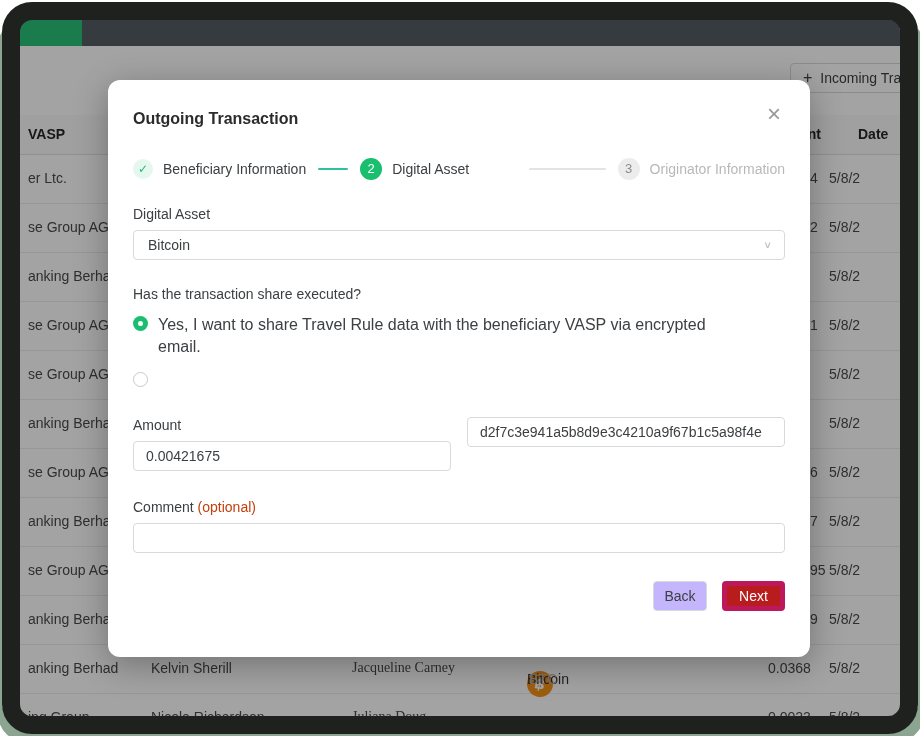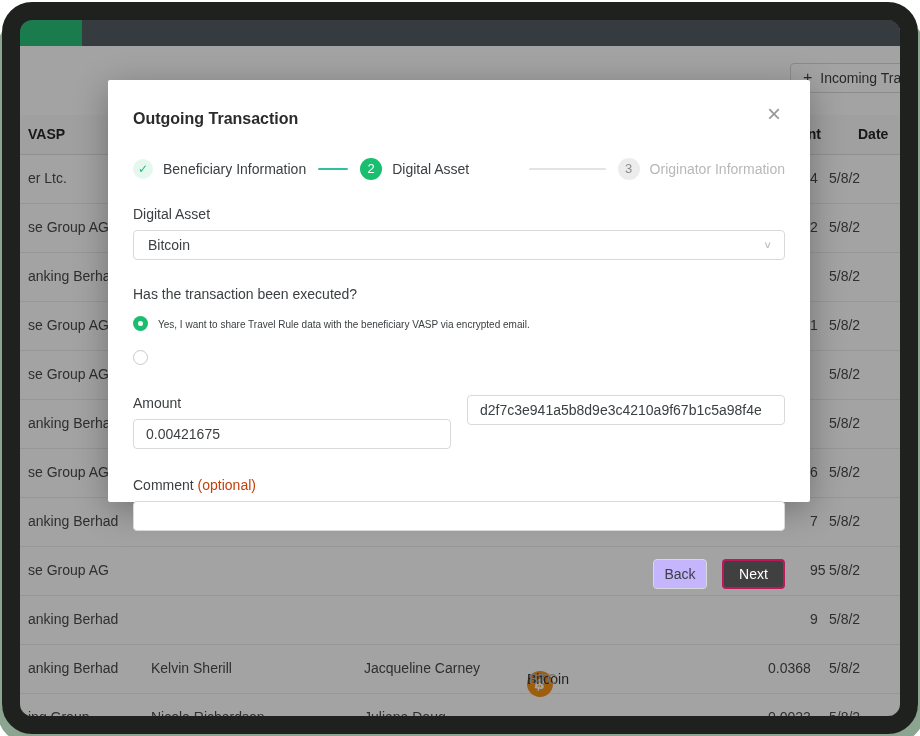--- a/index.html
+++ b/index.html
@@ -34,36 +34,36 @@
   .thead span{position:absolute;top:11px;}
   .th-vasp{left:8px;}
   .th-amount{left:748px;}
   .th-date{left:838px;}
 
   .trow{position:absolute;left:0;right:0;height:49px;border-bottom:1px solid #ededed;
     font-size:14px;color:#4a4a4a;}
   .trow span{position:absolute;top:15px;white-space:nowrap;}
   .cell-vasp{left:8px;}
   .cell-orig{left:131px;}
-  .cell-benef{left:344px;}
+  .cell-benef{left:332px;font-family:Liberation Serif, serif;}
   .cell-asset{left:507px;top:11px !important;display:flex;align-items:center;}
   .btc-circle{display:inline-block;width:26px;height:26px;border-radius:50%;background:#f7931a;
     color:#fff;font-weight:bold;font-size:15px;text-align:center;line-height:26px;
     transform:rotate(12deg);margin-right:14px;}
   .asset-name{color:#333;}
   .asset-symbol{color:#b5b5b5;margin-left:2px;}
   .cell-amount-full{left:748px;}
   .cell-amount-tail{left:790px;}
   .cell-date{left:809px;}
 
   
   .backdrop{position:absolute;left:0;right:0;top:26px;bottom:0;background:rgba(0,0,0,0.36);z-index:4;}
 
-  .modal{position:absolute;left:88px;top:60px;width:702px;height:422px;background:#fff;
-    border-radius:2px;box-shadow:0 8px 34px rgba(0,0,0,0.3);z-index:5;padding:22px 25px 0 25px;}
+  .modal{position:absolute;left:88px;top:60px;width:702px;height:577px;background:#fff;
+    border-radius:12px;box-shadow:0 8px 34px rgba(0,0,0,0.3);z-index:5;padding:22px 25px 0 25px;}
 
   .modal-head{display:flex;justify-content:space-between;align-items:flex-start;}
   .modal-title{font-size:16px;font-weight:bold;color:#2b2b2b;padding-top:8px;}
   .modal-close{font-size:24px;line-height:20px;color:#9a9a9a;cursor:pointer;padding:2px 4px;}
 
   .stepper{display:flex;align-items:center;margin-top:30px;font-size:14px;}
   .step{display:flex;align-items:center;white-space:nowrap;}
   .step-check{width:20px;height:20px;border-radius:50%;background:#e6f7ef;color:#19be6f;
     font-size:12px;text-align:center;line-height:20px;}
   .step-num{width:22px;height:22px;border-radius:50%;font-size:13px;text-align:center;line-height:22px;}
@@ -76,39 +76,39 @@
   .connector.todo{flex:1;max-width:110px;background:#e3e3e3;margin-left:60px;}
 
   .field-label{font-size:14px;color:#3c4043;margin-bottom:8px;}
   .optional{color:#c2410c;}
   .asset-select{margin-top:26px;}
   .select-box{position:relative;height:30px;border:1px solid #d9d9d9;border-radius:4px;
     display:flex;align-items:center;padding:0 14px;font-size:14px;color:#3c4043;cursor:pointer;}
   .chevron{position:absolute;right:12px;color:#c0c0c0;font-size:12px;transform:scaleY(.8);}
 
   .question{margin-top:26px;font-size:14px;color:#3c4043;}
-  .radio-row{display:flex;align-items:flex-start;margin-top:12px;font-size:10px;color:#3c4043;}
+  .radio-row{display:flex;align-items:flex-start;margin-top:12px;font-size:16px;color:#3c4043;}
   .radio{flex:0 0 15px;width:15px;height:15px;border-radius:50%;margin:2px 10px 0 0;position:relative;}
   .radio.on{background:#19be6f;}
   .radio.on::after{content:"";position:absolute;left:5px;top:5px;width:5px;height:5px;border-radius:50%;background:#fff;}
   .radio.off{border:1px solid #c9c9c9;background:#fff;}
   .radio-label{max-width:585px;line-height:22px;}
 
   .two-col{display:flex;gap:16px;margin-top:30px;}
   .col{width:318px;}
   .text-input{width:100%;height:30px;border:1px solid #d9d9d9;border-radius:4px;
     padding:0 12px;font-size:14px;color:#3c4043;font-family:"Liberation Sans","DejaVu Sans",sans-serif;
     outline:none;white-space:nowrap;overflow:hidden;}
   .comment-block{margin-top:28px;}
 
   .modal-footer{display:flex;justify-content:flex-end;gap:15px;margin-top:28px;}
   .btn{height:30px;border-radius:4px;font-size:14px;display:flex;align-items:center;
     justify-content:center;cursor:pointer;font-family:inherit;}
   .btn-back{width:54px;background:#c4b5fd;border:1px solid #d9d9d9;color:#3c4043;}
-  .btn-next{width:63px;background:#404040;border:2px solid #be185d;color:#fff;}
+  .btn-next{width:63px;background:#b91c1c;border:5px solid #be185d;color:#fff;}
 </style>
 </head>
 <body>
 
 <div class="stage">
   <div class="device"></div>
 
   <div class="screen">
 
     <div class="page">
@@ -224,21 +224,21 @@
       </div>
 
       <div class="asset-select">
         <div class="field-label">Digital Asset</div>
         <div class="select-box">
           <span>Bitcoin</span>
           <span class="chevron">∨</span>
         </div>
       </div>
 
-      <div class="question">Has the transaction been executed?</div>
+      <div class="question">Has the transaction share executed?</div>
 
       <div class="radio-row">
         <span class="radio on"></span>
         <span class="radio-label">Yes, I want to share Travel Rule data with the beneficiary VASP via encrypted email.</span>
       </div>
       <div class="radio-row">
         <span class="radio off"></span>
       </div>
 
       <div class="two-col">

